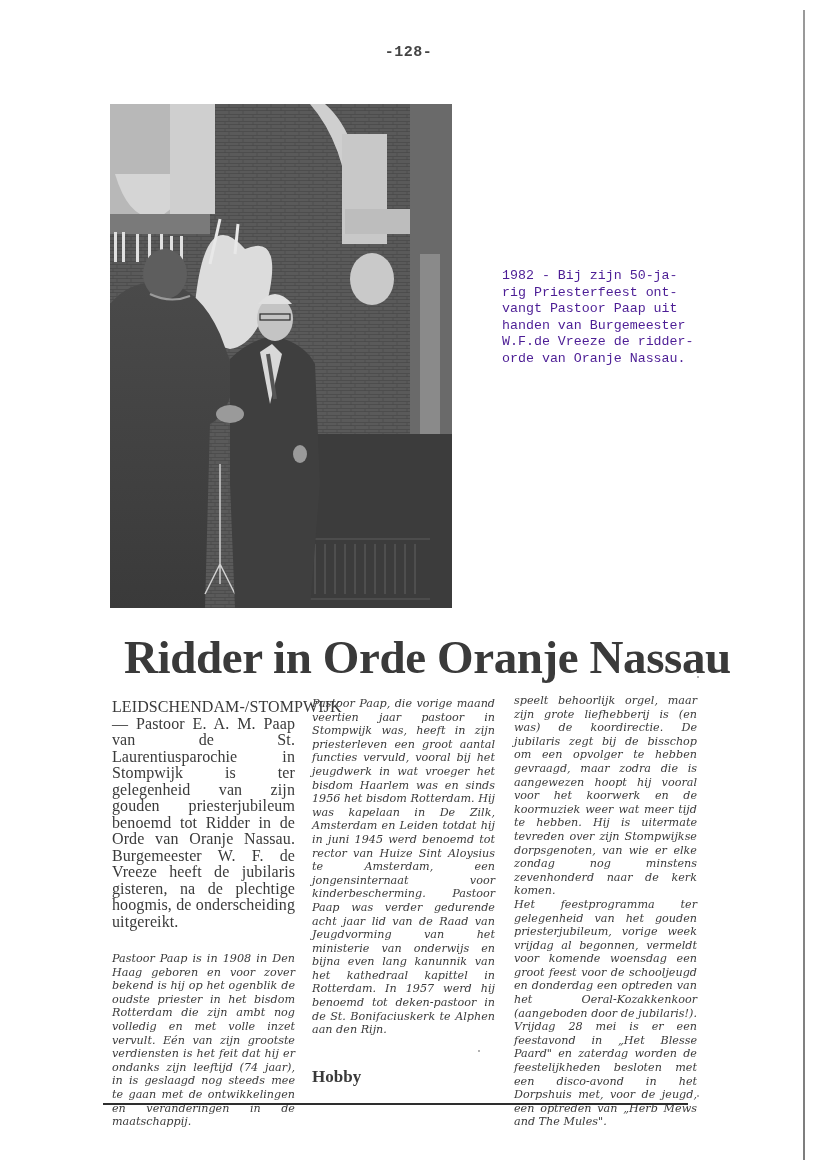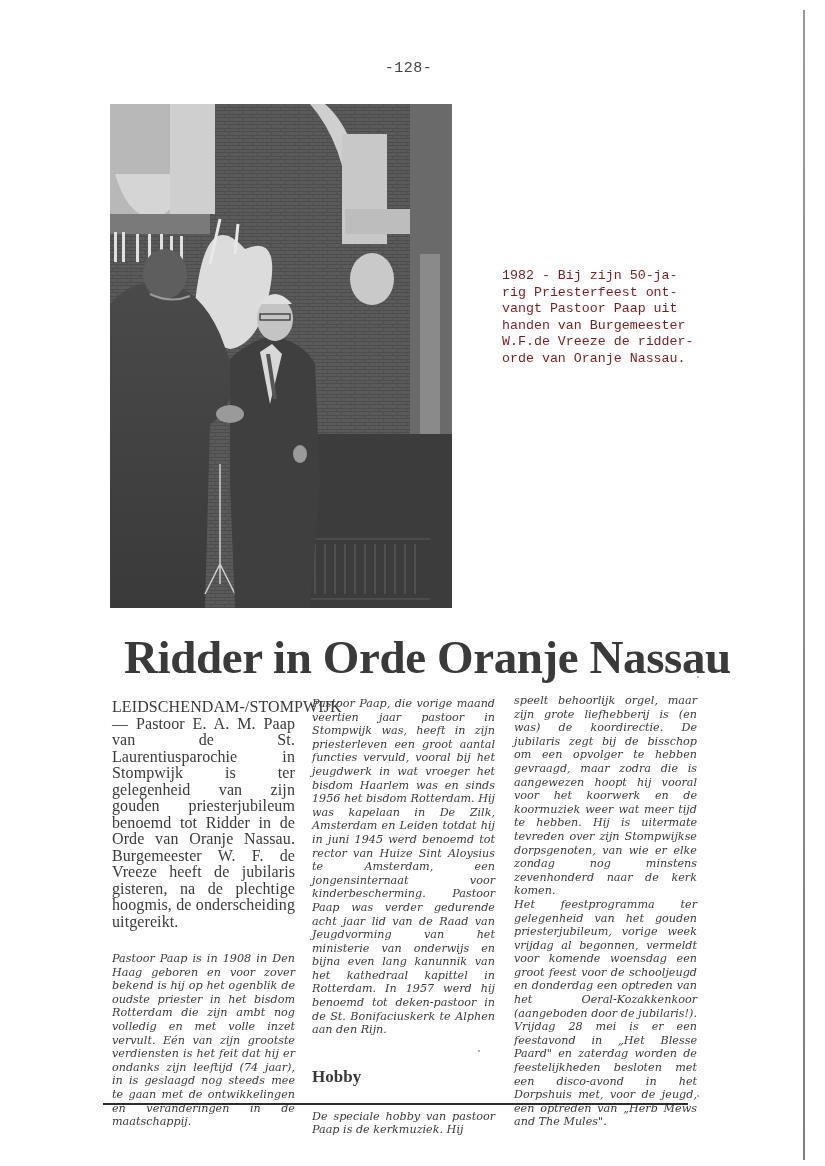--- a/index.html
+++ b/index.html
@@ -5,34 +5,35 @@
     html, body { margin: 0; padding: 0; }
     body {
       width: 825px; height: 1166px; background: #ffffff; position: relative; overflow: hidden;
       color: #2a2a2a;
     }
     .page-edge {
       position: absolute; left: 803px; top: 10px; width: 2px; height: 1150px;
       background: linear-gradient(#9a9a9a, #7d7d7d);
     }
     .page-number {
-      position: absolute; left: 0; width: 817px; top: 60px; text-align: center;
+      position: absolute; left: 0; width: 817px; top: 44px; text-align: center;
       font-family: "Liberation Mono", monospace; font-size: 15px; color: #444;
       letter-spacing: 0.5px;
+      font-weight: bold;
     }
     
     .photo {
       position: absolute; left: 110px; top: 104px; width: 342px; height: 504px;
       background: #6e6e6e; overflow: hidden;
     }
     .photo svg { display: block; width: 100%; height: 100%; }
     .caption {
       position: absolute; left: 502px; top: 268px; width: 240px;
       font-family: "Liberation Mono", "DejaVu Sans Mono", monospace; font-size: 13.3px;
-      line-height: 16.5px; color: #7f1d1d; white-space: pre;
+      line-height: 16.5px; color: #4c1d95; white-space: pre;
     }
     .headline {
       position: absolute; left: 112px; top: 617px; width: 600px;
       font-family: "Liberation Serif", "DejaVu Serif", serif; font-weight: bold;
       font-size: 47px; line-height: 56px; color: #3a3a3a; letter-spacing: -0.4px;
       white-space: nowrap;
     }
     .col {
       position: absolute; font-family: "DejaVu Serif", "Liberation Serif", serif;
       color: #3a3a3a;
@@ -140,21 +141,20 @@
 <h1 class="headline" style="margin:12px;">Ridder in Orde Oranje Nassau</h1>
 
 <div class="col col-1">
   <p class="lead">LEIDSCHENDAM-/STOMPWIJK — Pastoor E. A. M. Paap van de St. Laurentiusparochie in Stompwijk is ter gelegenheid van zijn gouden priesterjubileum benoemd tot Ridder in de Orde van Oranje Nassau. Burgemeester W. F. de Vreeze heeft de jubilaris gisteren, na de plechtige hoogmis, de onderscheiding uitgereikt.</p>
   <p class="body-text">Pastoor Paap is in 1908 in Den Haag geboren en voor zover bekend is hij op het ogenblik de oudste priester in het bisdom Rotterdam die zijn ambt nog volledig en met volle inzet vervult. Eén van zijn grootste verdiensten is het feit dat hij er ondanks zijn leeftijd (74 jaar), in is geslaagd nog steeds mee te gaan met de ontwikkelingen en veranderingen in de maatschappij.</p>
 </div>
 
 <div class="col col-2">
   <p class="body-text">Pastoor Paap, die vorige maand veertien jaar pastoor in Stompwijk was, heeft in zijn priesterleven een groot aantal functies vervuld, vooral bij het jeugdwerk in wat vroeger het bisdom Haarlem was en sinds 1956 het bisdom Rotterdam. Hij was kapelaan in De Zilk, Amsterdam en Leiden totdat hij in juni 1945 werd benoemd tot rector van Huize Sint Aloysius te Amsterdam, een jongensinternaat voor kinderbescherming. Pastoor Paap was verder gedurende acht jaar lid van de Raad van Jeugdvorming van het ministerie van onderwijs en bijna even lang kanunnik van het kathedraal kapittel in Rotterdam. In 1957 werd hij benoemd tot deken-pastoor in de St. Bonifaciuskerk te Alphen aan den Rijn.</p>
   <h2 class="subhead">Hobby</h2>
-  <p class="body-text">De speciale hobby van pastoor Paap is de kerkmuziek. Hij</p>
 </div>
 
 <div class="col col-3">
   <p class="body-text">speelt behoorlijk orgel, maar zijn grote liefhebberij is (en was) de koordirectie. De jubilaris zegt bij de bisschop om een opvolger te hebben gevraagd, maar zodra die is aangewezen hoopt hij vooral voor het koorwerk en de koormuziek weer wat meer tijd te hebben. Hij is uitermate tevreden over zijn Stompwijkse dorpsgenoten, van wie er elke zondag nog minstens zevenhonderd naar de kerk komen.</p>
   <p class="body-text">Het feestprogramma ter gelegenheid van het gouden priesterjubileum, vorige week vrijdag al begonnen, vermeldt voor komende woensdag een groot feest voor de schooljeugd en donderdag een optreden van het Oeral-Kozakkenkoor (aangeboden door de jubilaris!). Vrijdag 28 mei is er een feestavond in „Het Blesse Paard" en zaterdag worden de feestelijkheden besloten met een disco-avond in het Dorpshuis met, voor de jeugd, een optreden van „Herb Mews and The Mules".</p>
 </div>
 
 <div class="rule"></div>
 
 <div class="speck" style="left:697px; top:676px;"></div>

